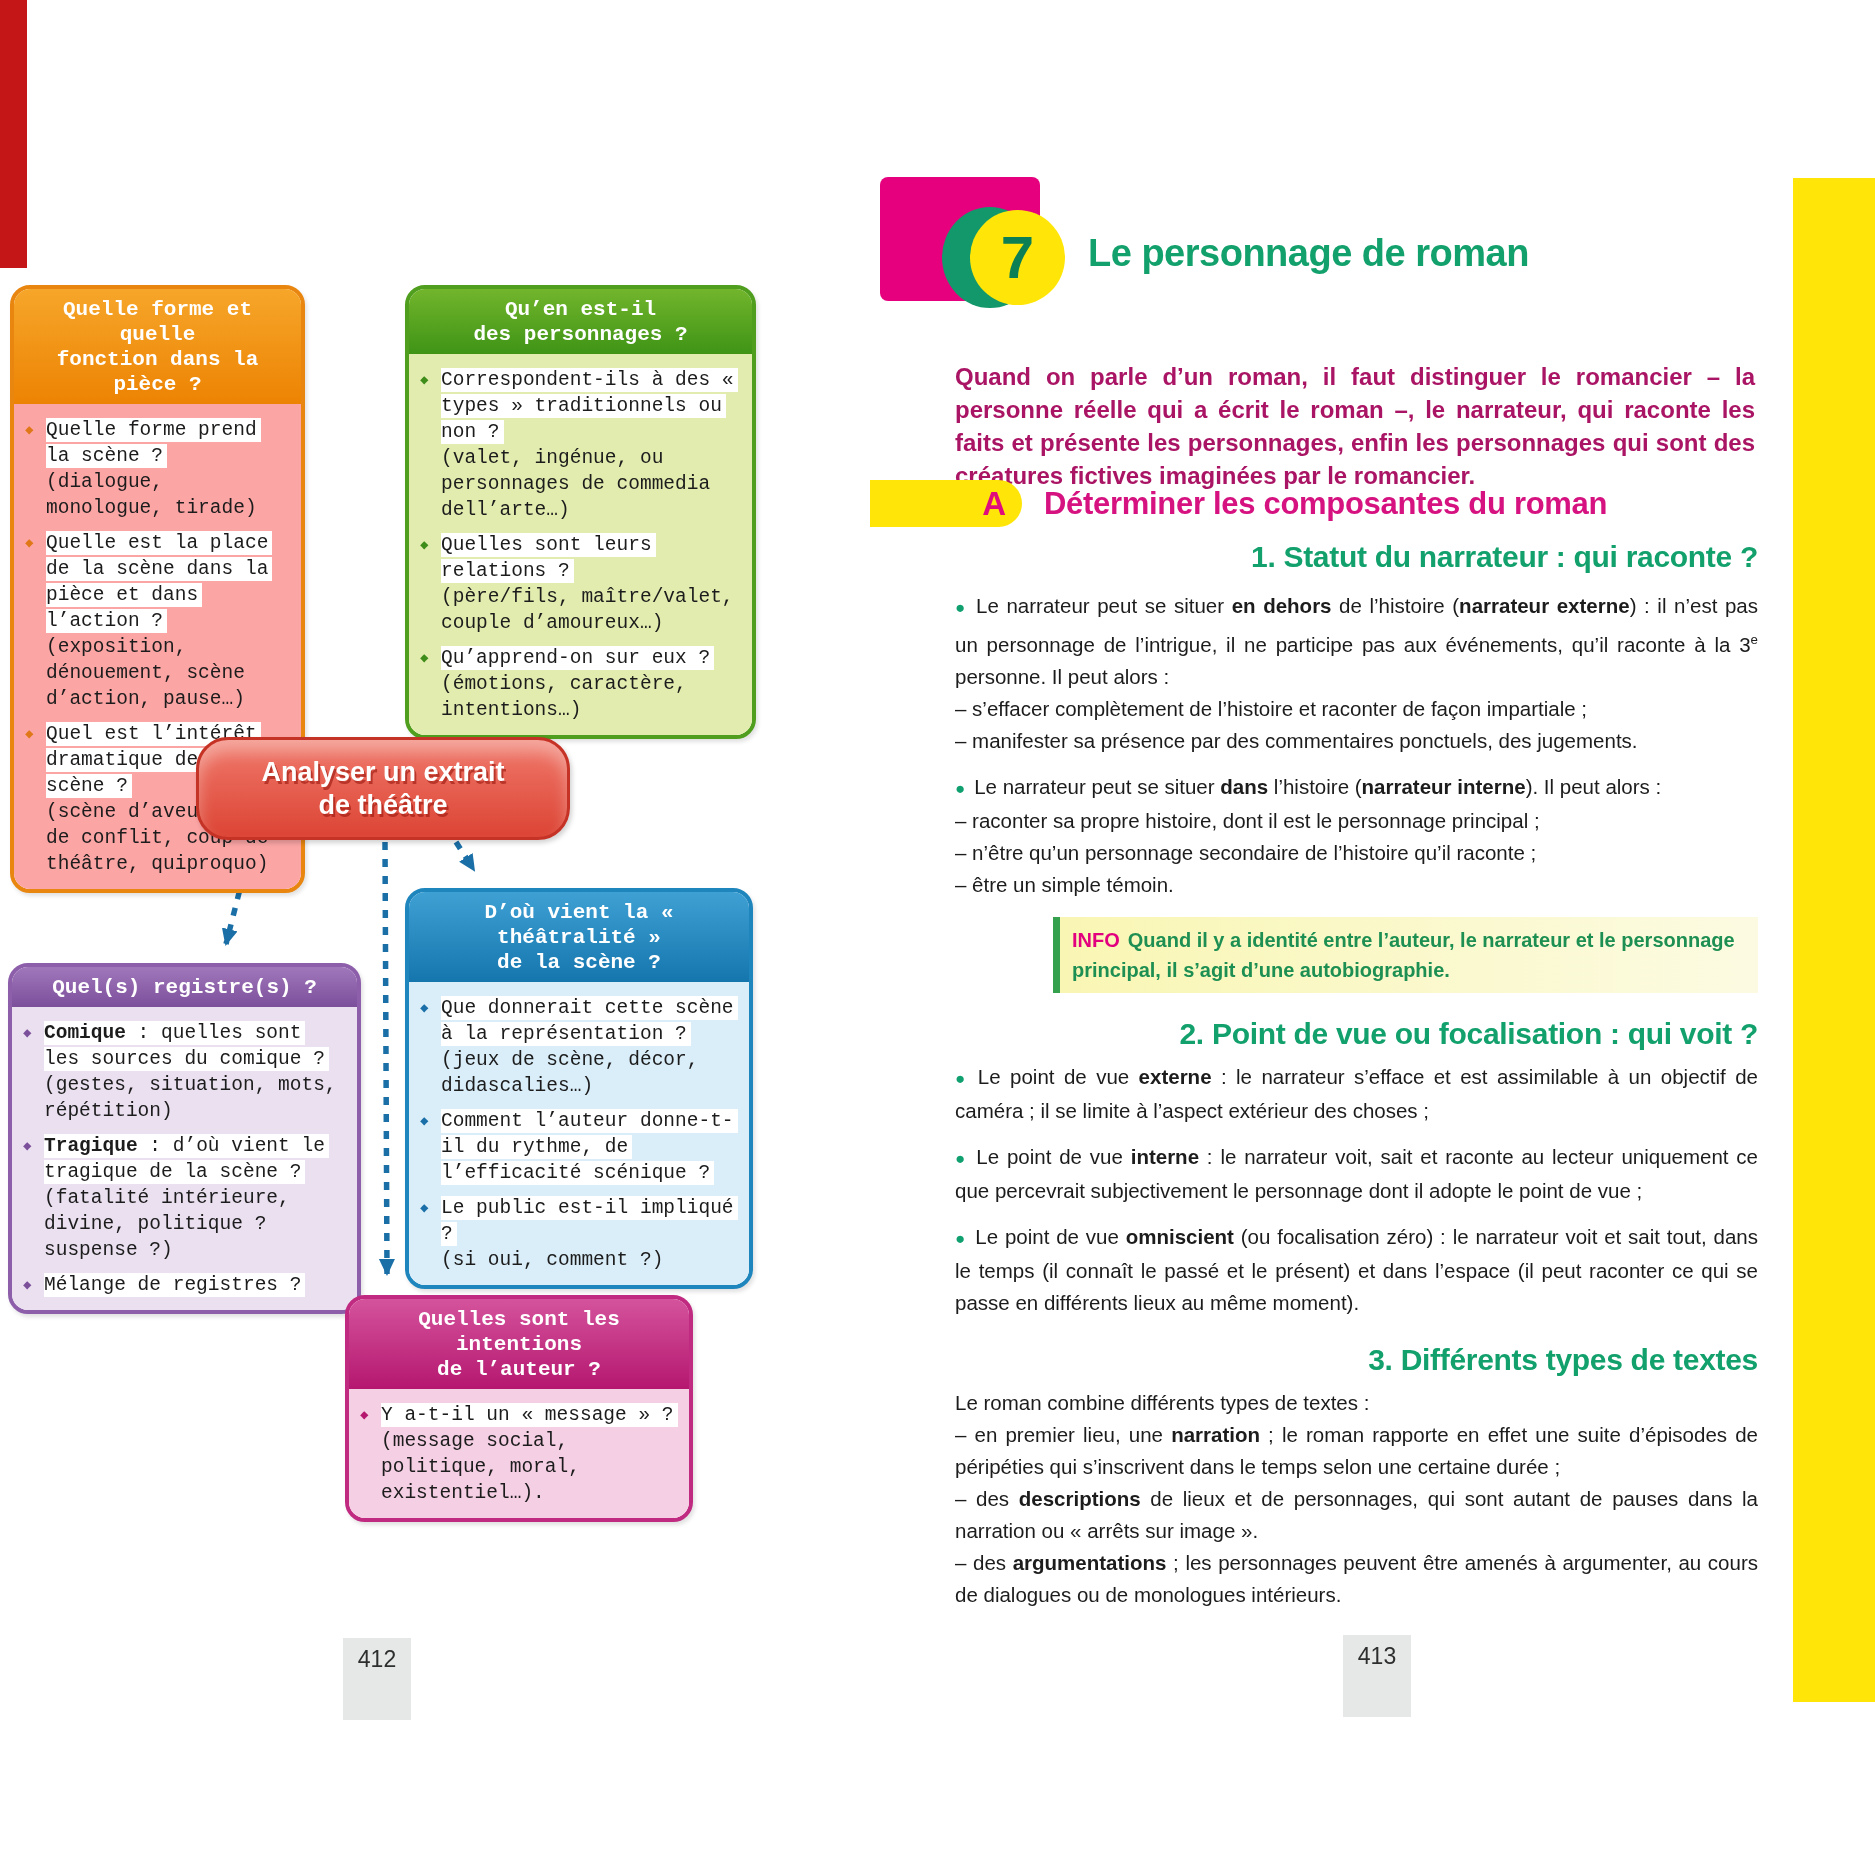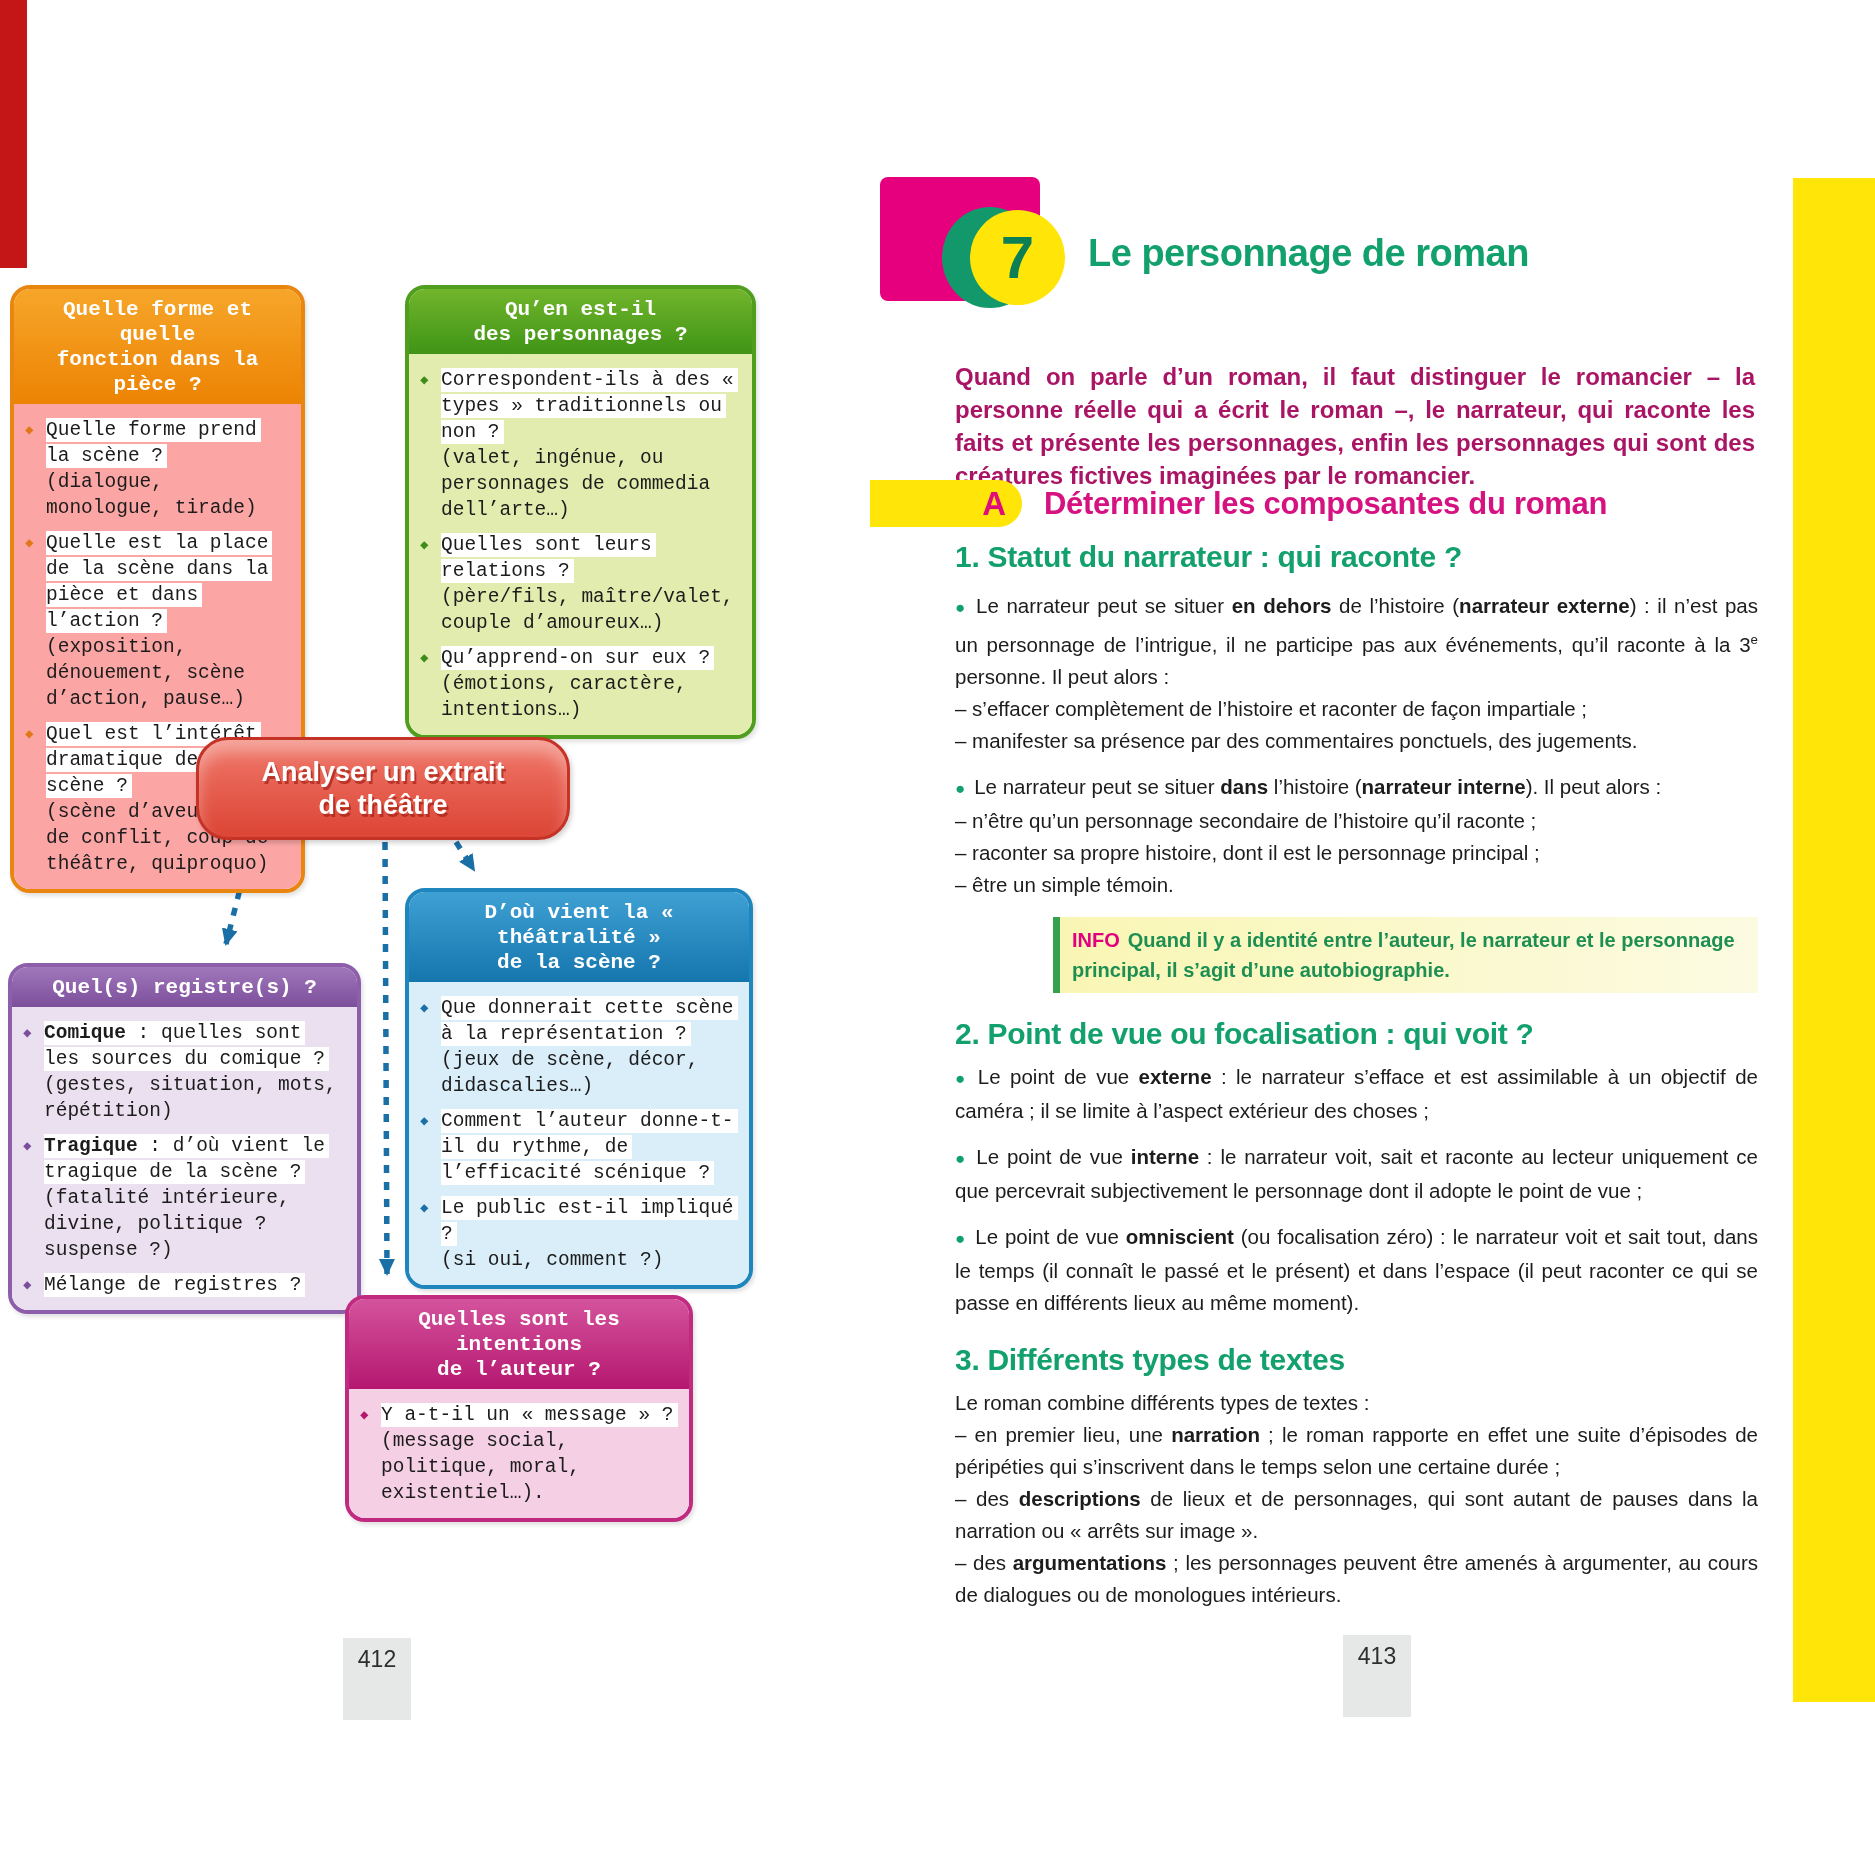--- a/index.html
+++ b/index.html
@@ -89,21 +89,21 @@
   .intro{position:absolute;left:955px;top:336px;width:800px;
     font-size:24px;line-height:33px;font-weight:700;color:#aa1464;text-align:justify;}
 
   .sec-a{position:absolute;left:870px;top:480px;width:890px;display:flex;align-items:center;}
   .sec-a .pill{width:152px;height:47px;background:#ffe608;border-radius:0 26px 26px 0;
     display:flex;align-items:center;justify-content:flex-end;padding-right:16px;box-sizing:border-box;}
   .sec-a .letter{font-size:33px;font-weight:800;color:#e00c7e;}
   .sec-a .title{margin-left:22px;font-size:31px;font-weight:800;color:#d61281;letter-spacing:-0.3px;}
 
   .flow{position:absolute;left:955px;top:540px;width:803px;}
-  .flow h3{margin:0;font-size:30px;font-weight:800;color:#12a06c;line-height:34px;letter-spacing:-0.3px;}
+  .flow h3{margin:0;font-size:30px;font-weight:800;color:#12a06c;line-height:34px;letter-spacing:-0.3px;text-align:right;}
   .flow h3.mt{margin-top:24px;}
   .flow p{margin:0;font-size:20.5px;line-height:32px;text-align:justify;color:#1c1c1c;}
   .p-b{margin-top:16px !important;}
   .p-b::before{content:"●";color:#10a070;margin-right:9px;font-size:0.82em;}
   .p-b2{margin-top:14px !important;}
   .p-b2::before{content:"●";color:#10a070;margin-right:9px;font-size:0.82em;}
   .mt10{margin-top:10px !important;}
   .info-box{
     margin-top:16px;margin-left:98px;
     border-left:7px solid #35a04d;
@@ -208,22 +208,22 @@
   </div>
   <span class="title">Déterminer les composantes du roman</span>
 </div>
 
 <div class="flow">
   <h3>1. Statut du narrateur : qui raconte ?</h3>
   <p class="p-b"><span>Le narrateur peut se situer </span><span style="font-weight: 700;">en dehors</span><span> de l’histoire (</span><span style="font-weight: 700;">narrateur externe</span><span>) : il n’est pas un personnage de l’intrigue, il ne participe pas aux événements, qu’il raconte à la 3</span><span style="vertical-align: super; font-size: 0.65em;">e</span><span> personne. Il peut alors :</span></p>
   <p>– s’effacer complètement de l’histoire et raconter de façon impartiale ;</p>
   <p>– manifester sa présence par des commentaires ponctuels, des jugements.</p>
   <p class="p-b2"><span>Le narrateur peut se situer </span><span style="font-weight: 700;">dans</span><span> l’histoire (</span><span style="font-weight: 700;">narrateur interne</span><span>). Il peut alors :</span></p>
+  <p>– raconter sa propre histoire, dont il est le personnage principal ;</p>
   <p>– n’être qu’un personnage secondaire de l’histoire qu’il raconte ;</p>
-  <p>– raconter sa propre histoire, dont il est le personnage principal ;</p>
   <p>– être un simple témoin.</p>
 
   <div class="info-box">
     <span class="info-label">INFO</span><span class="info-text">Quand il y a identité entre l’auteur, le narrateur et le personnage principal, il s’agit d’une autobiographie.</span>
   </div>
 
   <h3 class="mt">2. Point de vue ou focalisation : qui voit ?</h3>
   <p class="p-b mt10"><span>Le point de vue </span><span style="font-weight: 700;">externe</span><span> : le narrateur s’efface et est assimilable à un objectif de caméra ; il se limite à l’aspect extérieur des choses ;</span></p>
   <p class="p-b2"><span>Le point de vue </span><span style="font-weight: 700;">interne</span><span> : le narrateur voit, sait et raconte au lecteur uniquement ce que percevrait subjectivement le personnage dont il adopte le point de vue ;</span></p>
   <p class="p-b2"><span>Le point de vue </span><span style="font-weight: 700;">omniscient</span><span> (ou focalisation zéro) : le narrateur voit et sait tout, dans le temps (il connaît le passé et le présent) et dans l’espace (il peut raconter ce qui se passe en différents lieux au même moment).</span></p>

